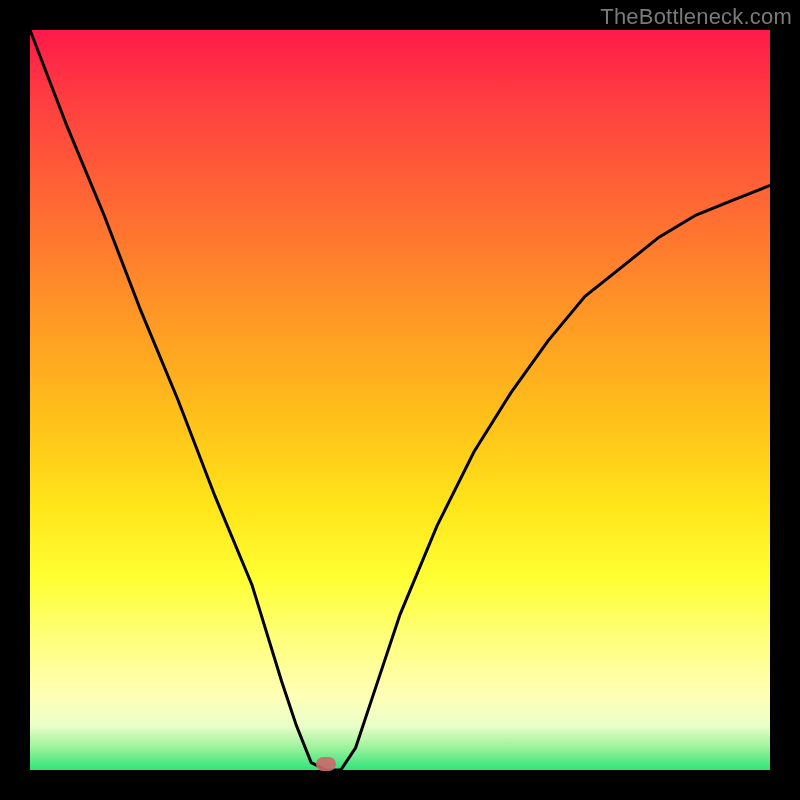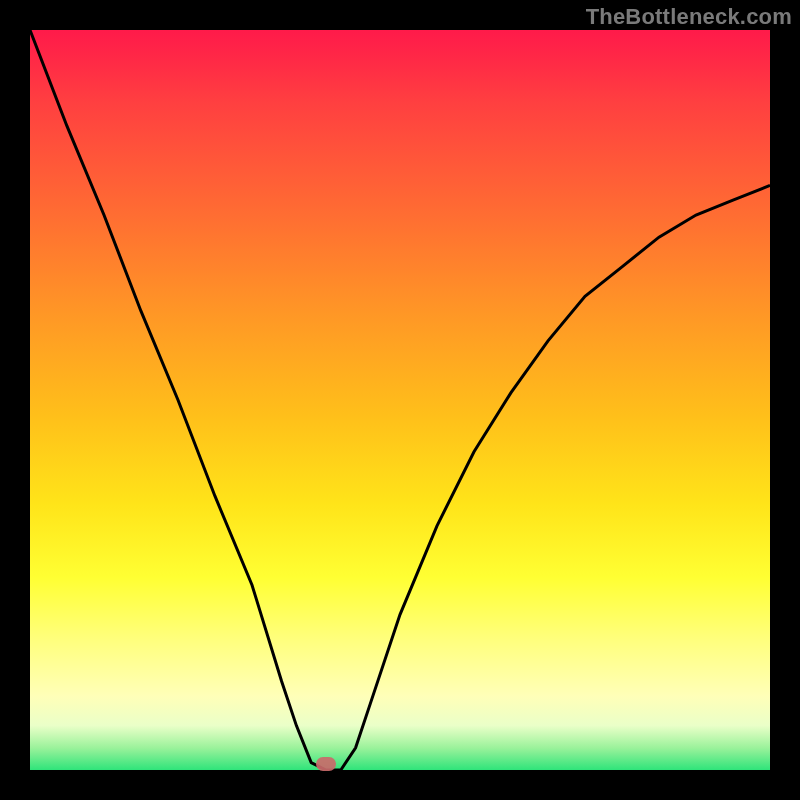--- a/index.html
+++ b/index.html
@@ -56,21 +56,21 @@
     background: #c96a6a;
     opacity: 0.92;
     transform: translate(-50%, -50%);
   }
   .watermark {
     position: absolute;
     top: 4px;
     right: 8px;
     color: #7a7a7a;
     font-size: 22px;
-    font-weight: 700;
+    font-weight: 400;
     letter-spacing: 0.2px;
     user-select: none;
   }
 </style>
 </head>
 <body>
 
 <div class="frame">
   <div class="plot-area"></div>
 

